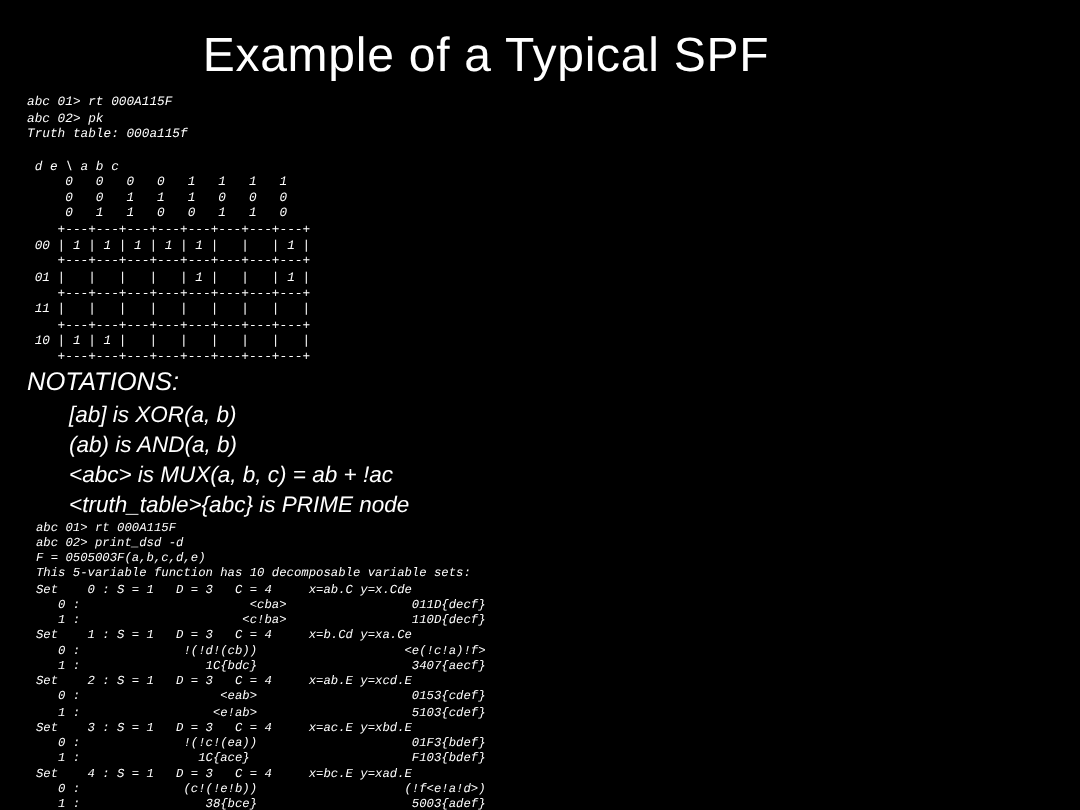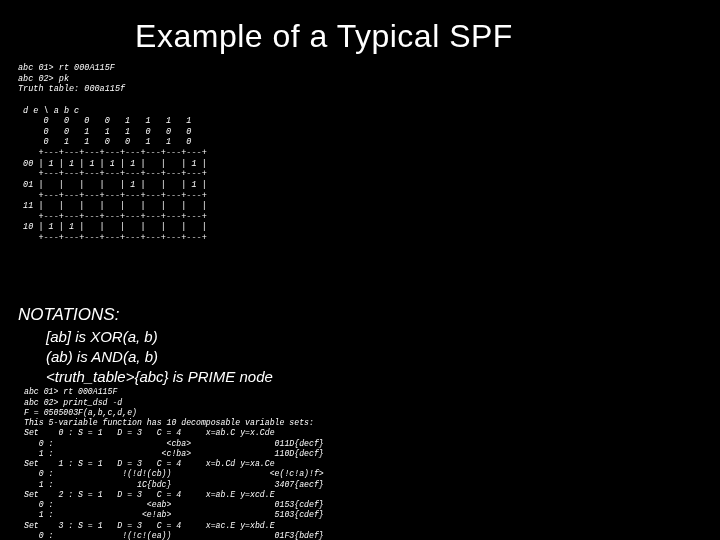--- a/index.html
+++ b/index.html
@@ -50,21 +50,20 @@
   }
   pre.mono-right {
     font-family: "Courier New", monospace;
     font-size: 8.2px;
     line-height: 1.25;
     color: #fff;
     margin: 0;
     white-space: pre;
   }
   .notations {
-    margin-top: 60px;
     font-family: Arial, sans-serif;
     font-size: 15px;
     line-height: 1.35;
   }
   .notations .hdr {
     font-size: 17px;
   }
   .notations .line {
     padding-left: 28px;
   }
@@ -93,20 +92,21 @@
     +---+---+---+---+---+---+---+---+
  11 |   |   |   |   |   |   |   |   |
     +---+---+---+---+---+---+---+---+
  10 | 1 | 1 |   |   |   |   |   |   |
     +---+---+---+---+---+---+---+---+</pre>
 
       <div class="notations">
         <div class="hdr">NOTATIONS:</div>
         <div class="line">[ab] is XOR(a, b)</div>
         <div class="line">(ab) is AND(a, b)</div>
+        <div class="line">&lt;abc&gt; is MUX(a, b, c) = ab + !ac</div>
         <div class="line">&lt;truth_table&gt;{abc} is PRIME node</div>
       </div>
     </div>
 
     <div class="right-col">
       <pre class="mono-right">abc 01&gt; rt 000A115F
 abc 02&gt; print_dsd -d
 F = 0505003F(a,b,c,d,e)
 This 5-variable function has 10 decomposable variable sets:
 Set    0 : S = 1   D = 3   C = 4     x=ab.C y=x.Cde

